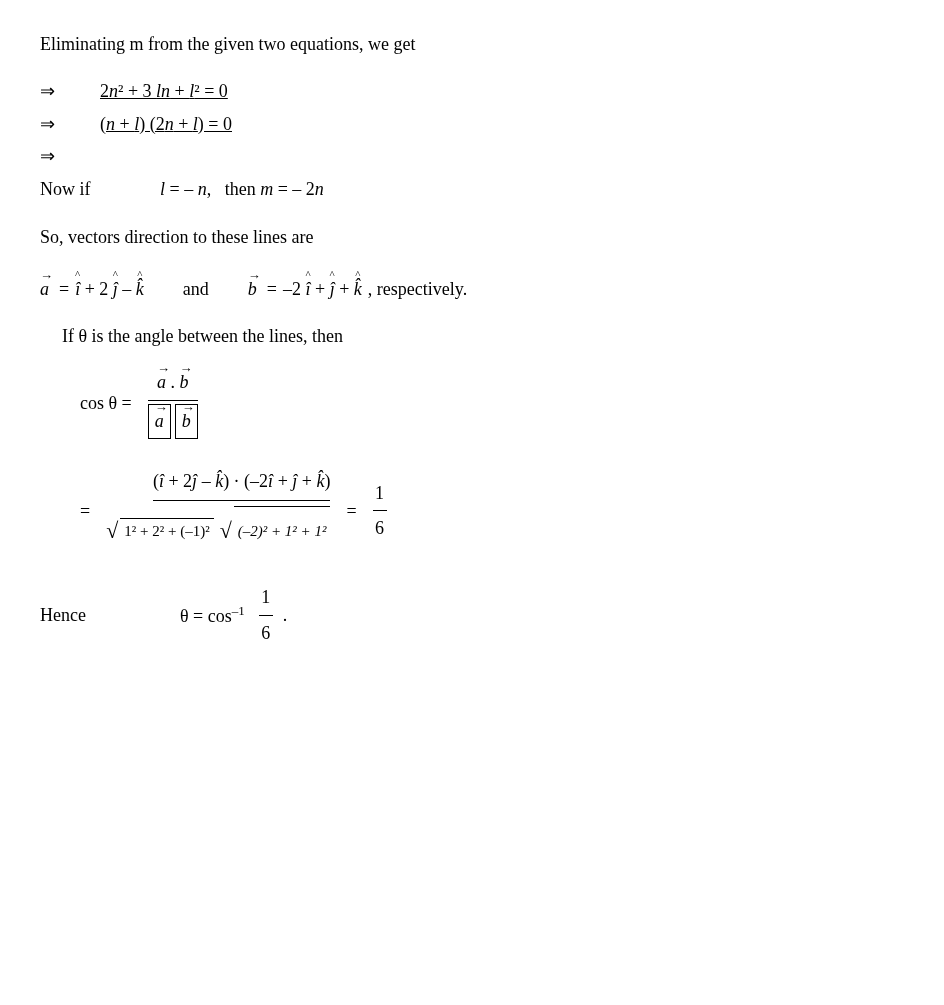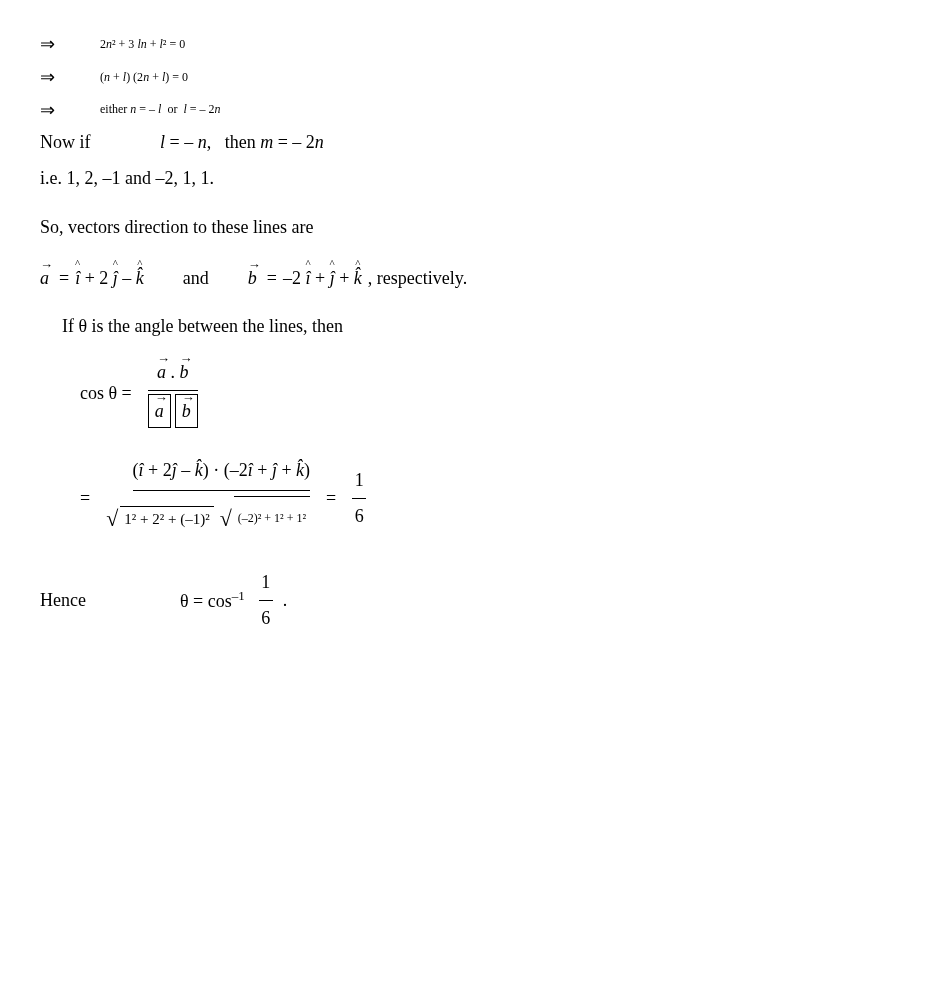--- a/index.html
+++ b/index.html
@@ -103,54 +103,54 @@
       align-items: center;
       margin-bottom: 4px;
     }
 
     .eq-arrow {
       width: 60px;
       font-size: 18px;
     }
 
     .eq-body {
-      font-size: 12px;
+      font-size: 18px;
+      text-decoration: underline;
     }
   </style>
 </head>
 <body>
 
 <div class="content">
 
+  <div class="intro-text">
+    <span>Eliminating m from the given two equations, we get</span>
+  </div>
 
   <div class="equation-rows">
     <div class="eq-row">
       <span class="eq-arrow">⇒</span>
       <span class="eq-body">2<em>n</em>² + 3 <em>ln</em> + <em>l</em>² = 0</span>
     </div>
     <div class="eq-row">
       <span class="eq-arrow">⇒</span>
       <span class="eq-body">(<em>n</em> + <em>l</em>) (2<em>n</em> + <em>l</em>) = 0</span>
     </div>
     <div class="eq-row">
       <span class="eq-arrow">⇒</span>
-      <span class="eq-body">either <em>n</em> = – <em>l</em> &nbsp;or&nbsp; <em>l</em> = – 2<em>n</em></span>
     </div>
   </div>
 
   <div class="nowif-row">
     <span class="nowif-label">Now if</span>
     <span class="nowif-eq"><em>l</em> = – <em>n</em>,&nbsp;&nbsp; then <em>m</em> = – 2<em>n</em></span>
   </div>
 
 
 
-  <div class="paragraph" style="margin-top: 0;">
-    <span>i.e. 1, 2, –1 and –2, 1, 1.</span>
-  </div>
 
   <div class="paragraph">
     <span>So, vectors direction to these lines are</span>
   </div>
 
   <div class="vectors-line">
 
     <span style="display:inline-flex; align-items:center; gap:6px;">
       <span style="position:relative; display:inline-block; font-style:italic;">
         <span style="position:absolute; top:-10px; left:0; font-size:13px; font-style:normal;">→</span>
@@ -247,21 +247,21 @@
       <span style="border-bottom:1.5px solid #000; padding-bottom:5px; text-align:center;">
         (<em>î</em> + 2<em>ĵ</em> – <em>k̂</em>) · (–2<em>î</em> + <em>ĵ</em> + <em>k̂</em>)
       </span>
       <span style="padding-top:5px; display:flex; align-items:center; gap:6px;">
         <span style="display:inline-flex; align-items:center;">
           <span style="font-size:22px; margin-right:2px;">√</span>
           <span style="border-top:1.5px solid #000; padding:0 4px; font-size:15px;">1² + 2² + (–1)²</span>
         </span>
         <span style="display:inline-flex; align-items:center;">
           <span style="font-size:22px; margin-right:2px;">√</span>
-          <span style="border-top:1.5px solid #000; padding:12px 4px; font-size:12px;">(–2)² + 1² + 1²</span>
+          <span style="border-top:1.5px solid #000; padding:12px 4px; font-size:15px;font-style:italic;">(–2)² + 1² + 1²</span>
         </span>
       </span>
     </span>
     <span>=</span>
     <span style="display:inline-flex; flex-direction:column; align-items:center;">
       <span style="border-bottom:1.5px solid #000; padding-bottom:3px; text-align:center; min-width:14px;">1</span>
       <span style="padding-top:3px; text-align:center;">6</span>
     </span>
   </div>
 

